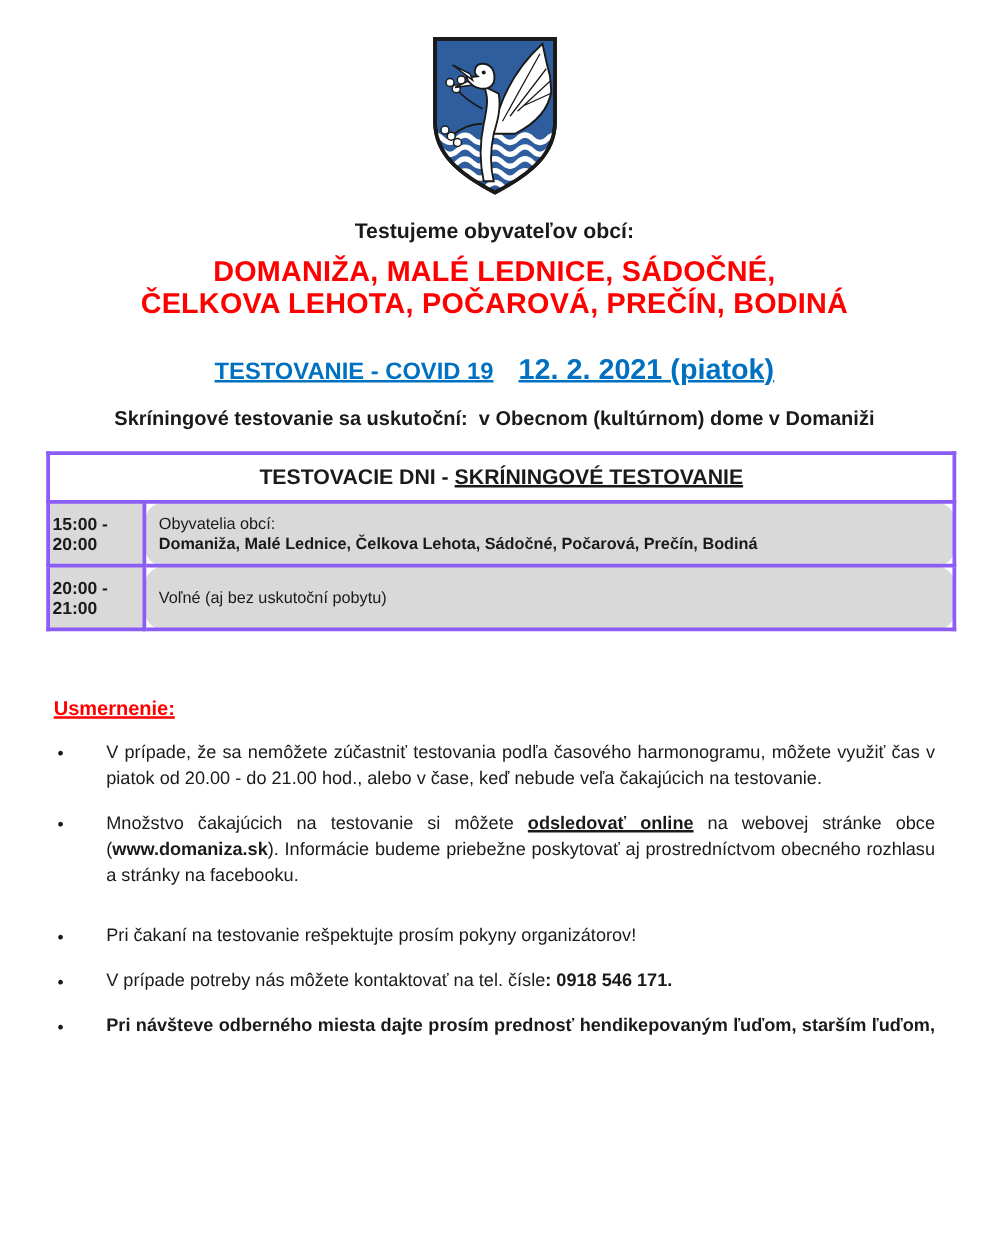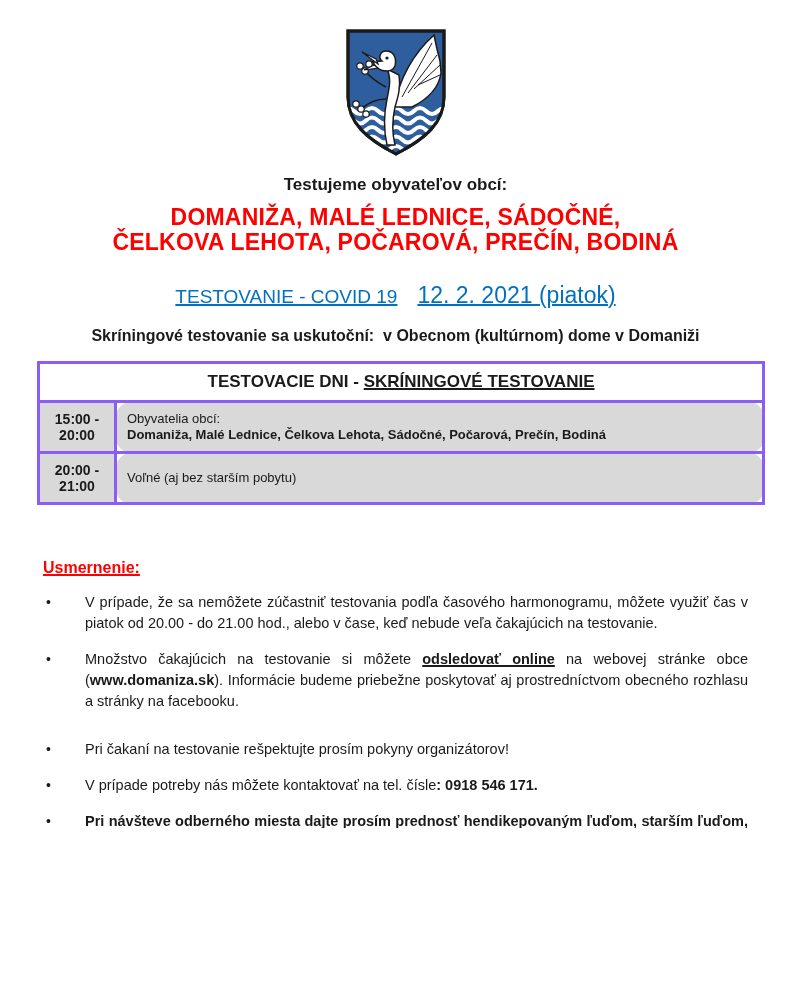--- a/index.html
+++ b/index.html
@@ -7,37 +7,37 @@
     width:791px;height:828px;background:#fff;position:relative;overflow:hidden;
     font-family:"Liberation Sans", sans-serif;color:#1a1a1a;box-sizing:border-box;
     padding-top:25px;
   }
   .center{text-align:center;}
   
   .crest-wrap{display:flex;justify-content:center;height:136px;}
   
   .intro{margin-top:14px;font-size:17px;font-weight:bold;}
   .towns{margin-top:10px;font-size:23px;font-weight:bold;color:var(--red);line-height:25px;letter-spacing:.2px;}
-  .covid-line{margin-top:27px;color:var(--blue);font-weight:normal;}
+  .covid-line{margin-top:27px;color:var(--blue);font-weight:bold;}
   .covid-underline{text-decoration:underline;text-decoration-thickness:2px;}
   .covid-label{font-size:19px;}
   .covid-date{font-size:23px;padding-left:20px;}
   .location{margin-top:18px;font-size:16px;font-weight:bold;white-space:pre-wrap;}
   .notice{margin-top:11px;font-size:17px;font-weight:bold;color:var(--red);line-height:21px;}
   .schedule-title{margin-top:30px;font-size:16.5px;font-weight:bold;}
   
   table.schedule{margin:16px auto 0 37px;border-collapse:collapse;width:728px;border:2px solid #000;table-layout:fixed;}
   table.schedule td{border:3px solid #8b5cf6;vertical-align:middle;}
   .tbl-title{font-size:17px;font-weight:bold;text-align:center;padding:8px 4px;background:#fff;}
   .col-time{width:77px;}
   .hdr-row td{background:var(--gray);}
   .time-hdr{font-size:14px;font-weight:bold;text-align:center;padding:15px 2px;}
   .date-hdr{font-size:19px;font-weight:bold;text-align:center;padding:15px 2px;}
   .data-row td{background:var(--gray);}
-  .time-cell{font-size:14px;font-weight:bold;text-align:center;padding:8px 2px;}
+  .time-cell{font-size:14px;font-weight:bold;text-align:left;padding:8px 2px;}
   .desc-cell{font-size:13px;text-align:left;padding:3px 10px;line-height:16px;border-radius:15px;}
   
   .guidance{margin:0 43px;}
   .guidance-title{margin-top:54px;font-size:16px;font-weight:bold;color:var(--red);text-decoration:underline;text-decoration-thickness:2px;}
   ul.bullets{list-style:none;margin:15px 0 0 0;padding:0;}
   ul.bullets li{position:relative;padding-left:42px;margin-bottom:15px;font-size:14.5px;line-height:21px;text-align:justify;}
   ul.bullets li .dot{position:absolute;left:3px;top:0;font-size:14px;}
   ul.bullets li.gap-lg{margin-bottom:15px;margin-top:27px;}
 </style>
 </head>
@@ -116,21 +116,21 @@
     <tr class="data-row">
           <td class="time-cell">15:00 - 20:00</td>
           <td class="desc-cell">
             <div><span>Obyvatelia obcí:</span></div>
             <div><span style="font-weight: bold;">Domaniža, Malé Lednice, Čelkova Lehota, Sádočné, Počarová, Prečín, Bodiná</span></div>
           </td>
         </tr>
         <tr class="data-row">
           <td class="time-cell">20:00 - 21:00</td>
           <td class="desc-cell">
-            <div><span>Voľné (aj bez starším pobytu)</span></div>
+            <div><span>Voľné (aj bez uskutoční pobytu)</span></div>
           </td>
         </tr>
       </tbody>
   </table>
 
   <div class="guidance">
     <div class="guidance-title">Usmernenie:</div>
     <ul class="bullets" id="bullet-list">
         <li><span class="dot">•</span><span>V prípade, že sa nemôžete zúčastniť testovania podľa časového harmonogramu, môžete využiť čas v piatok od 20.00 - do 21.00 hod., alebo v čase, keď nebude veľa čakajúcich na testovanie.</span></li>
         <li><span class="dot">•</span><span>Množstvo čakajúcich na testovanie si môžete </span><span style="font-weight: bold; text-decoration: underline 2px;">odsledovať online</span><span> na webovej stránke obce (</span><span style="font-weight: bold;">www.domaniza.sk</span><span>). Informácie budeme priebežne poskytovať aj prostredníctvom obecného rozhlasu a stránky na facebooku.</span></li>

